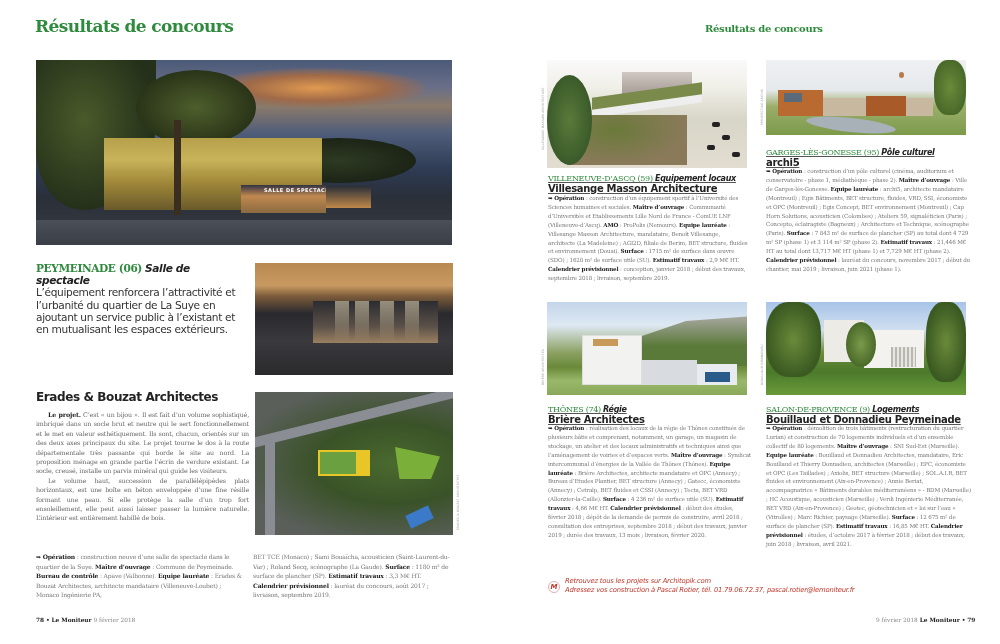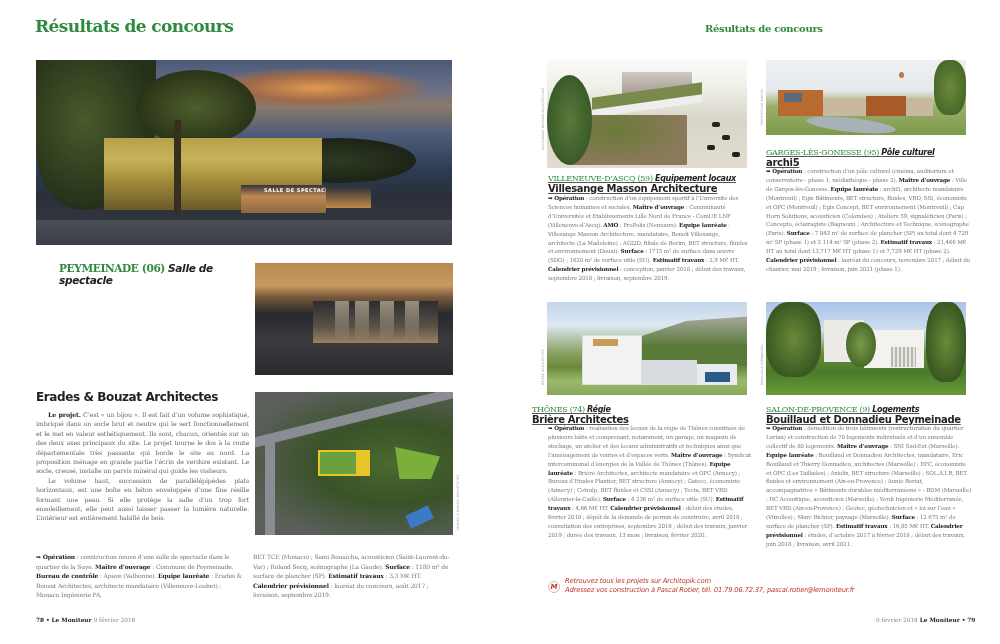--- a/index.html
+++ b/index.html
@@ -17,21 +17,21 @@
   #hero .tree1 { position:absolute; left:0; top:0; width:120px; height:150px; border-radius: 0 0 60% 40%; background: radial-gradient(ellipse at 40% 40%, #4a5a2a, #25301a 70%); }
   #hero .tree2 { position:absolute; left:100px; top:10px; width:120px; height:75px; border-radius: 50%; background: radial-gradient(ellipse, #4e5e2c, #2a3418 70%); }
   #hero .tree3 { position:absolute; left:225px; top:78px; width:155px; height:45px; border-radius: 50%; background: radial-gradient(ellipse, #2e3a22, #1c2416 70%); }
   #hero .bldg { position:absolute; left:68px; top:78px; width:218px; height:72px; background: linear-gradient(180deg, #b7a04a 0%, #c8b35a 30%, #a28a3a 60%, #6a5a2a 100%); }
   #hero .glass { position:absolute; left:205px; top:125px; width:85px; height:28px; background: linear-gradient(180deg,#334 0%, #c08850 40%, #8a6a40 100%); }
   #hero .sign { position:absolute; left:228px; top:127px; font-family:"DejaVu Sans", sans-serif; font-size:5px; color:#fff; font-weight:bold; letter-spacing:0.5px; }
   #hero .canopy { position:absolute; left:290px; top:126px; width:45px; height:22px; background: linear-gradient(180deg,#2a2f38,#c0884a); }
   #hero .road { position:absolute; left:0; top:160px; width:100%; height:25px; background: linear-gradient(180deg,#4a4f58,#3a3e46); }
   #hero .trunk { position:absolute; left:138px; top:60px; width:7px; height:95px; background:#3a2e20; }
 
-  .lede { position: absolute; left: 36px; top: 262px; width: 210px; font-family: "DejaVu Sans", sans-serif; font-size: 10.6px; line-height: 12.2px; color: #333; letter-spacing: -0.35px; margin-left: 23px; }
+  .lede { position: absolute; left: 36px; top: 262px; width: 210px; font-family: "DejaVu Sans", sans-serif; font-size: 10.6px; line-height: 12.2px; color: #333; letter-spacing: -0.35px; }
   .lede .loc { font-family: "DejaVu Serif", serif; font-weight: bold; color: #2e8a3c; letter-spacing: -0.4px; }
   .lede .type { font-style: italic; font-weight: bold; color: #222; }
 
   #interior { left: 255px; top: 263px; width: 198px; height: 112px;
     background: linear-gradient(180deg, #b88a52 0%, #c89a62 20%, #7a5a3a 30%, #2a2a2e 45%, #3a3a3e 70%, #2a2a2c 100%); }
   #interior .stage { position:absolute; left:58px; top:38px; width:125px; height:42px; background: linear-gradient(180deg,#2c2c30,#5a5048 60%,#9a8060); }
   #interior .beam { position:absolute; top:38px; width:14px; height:40px; background: linear-gradient(180deg, rgba(255,240,200,0.5), rgba(255,240,200,0)); }
 
   #aerial { left: 255px; top: 392px; width: 198px; height: 143px;
     background: radial-gradient(ellipse at 70% 50%, #4a6a2e 0%, #3a5228 40%, #5a5f5a 80%), #556; }
@@ -104,21 +104,21 @@
   .proj-head .arch { font-family: "DejaVu Sans", sans-serif; font-weight: bold; color: #222; font-size: 10px; display: block; }
 
   .proj-body { position: absolute; font-family: "DejaVu Serif", serif; font-size: 5.6px; line-height: 8.9px; color: #777; letter-spacing: -0.15px; }
   .proj-body b { color: #222; }
   .arrow { color: #222; }
 
   #head-ascq { left: 548px; top: 174px; }
   #body-ascq { left: 548px; top: 194px; width: 200px; }
   #head-garges { left: 766px; top: 148px; }
   #body-garges { left: 766px; top: 167px; width: 205px; }
-  #head-thones { left: 532px; top: 405px; }
+  #head-thones { left: 548px; top: 405px; }
   #body-thones { left: 548px; top: 424px; width: 205px; }
   #head-salon { left: 766px; top: 405px; }
   #body-salon { left: 766px; top: 424px; width: 205px; }
 
   .promo { position:absolute; left: 548px; top: 577px; font-family: "DejaVu Sans", sans-serif; font-style: italic; font-size: 6.8px; line-height: 9px; color: #c0392b; letter-spacing: -0.2px; }
   .promo-icon { position:absolute; left:548px; top:581px; width:12px; height:12px; border-radius:50%; border:1px solid #e0b0b0; color:#c0392b; font-size:7px; font-weight:bold; text-align:center; line-height:10px; font-family:"DejaVu Sans", sans-serif; font-style:italic; }
   .promo-text { position:absolute; left:565px; top:577px; }
 </style>
 </head>
 <body>
@@ -134,20 +134,21 @@
     <div class="glass"></div>
   <div class="sign">SALLE DE SPECTACLE</div>
   <div class="canopy"></div>
     <div class="road"></div>
     <div class="trunk"></div>
 </div>
 
 <div class="lede">
   <span class="loc">PEYMEINADE (06)</span>
   <span class="type">Salle de spectacle</span><br>
+  <span>L’équipement renforcera l’attractivité et l’urbanité du quartier de La Suye en ajoutant un service public à l’existant et en mutualisant les espaces extérieurs.</span>
 </div>
 
 <div class="img" id="interior">
   <div class="stage"></div>
   <div class="beam" style="left:80px"></div>
     <div class="beam" style="left:100px"></div>
     <div class="beam" style="left:125px"></div>
     <div class="beam" style="left:150px"></div>
 </div>
 <div class="img" id="aerial">

